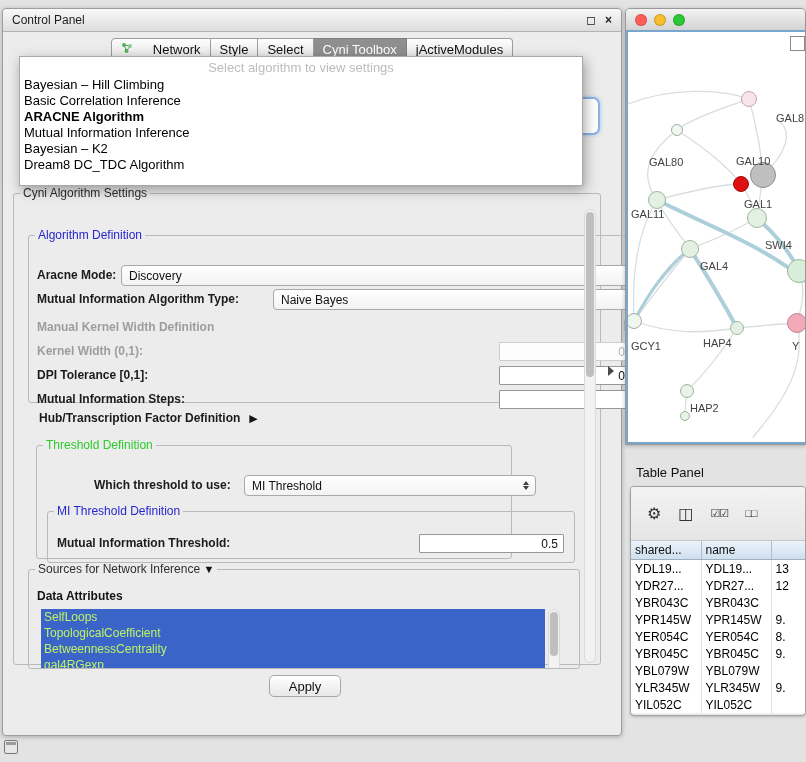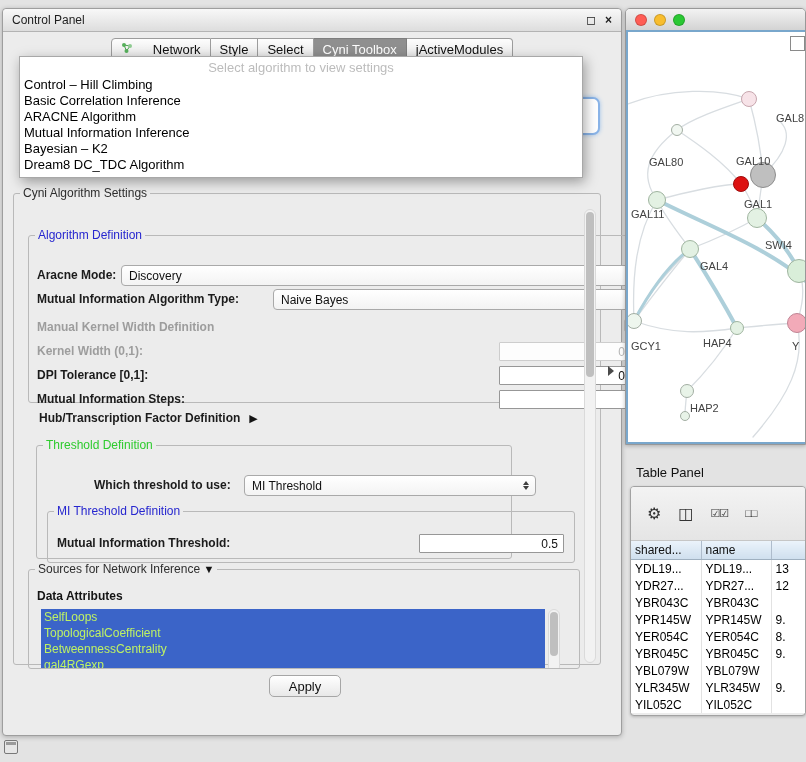--- a/index.html
+++ b/index.html
@@ -22,24 +22,24 @@
   .tab{font-size:13px;padding:3px 9px 4px;border:1px solid #9c9c9c;border-left-width:0;
       background:linear-gradient(#fdfdfd,#e4e4e4);color:#111;display:flex;align-items:center;gap:20px;white-space:nowrap;}
   .tab:first-child{border-left-width:1px;border-radius:4px 0 0 4px;}
   .tab:last-child{border-radius:0 4px 4px 0;}
   .cp-tabs .tab.active{background:#8f8f8f;color:#fff;border-color:#7e7e7e;}
   
   .combo-hint{position:absolute;left:566px;top:88px;width:27px;height:34px;background:#fff;
       border:2px solid #8ab4e8;box-shadow:0 0 4px #9fc3ea;border-radius:7px;z-index:3;}
   
   .algo-popup{position:absolute;left:16px;top:47px;width:562px;background:#fff;border:1px solid #a8a8a8;
-      box-shadow:2px 4px 12px rgba(0,0,0,.35);z-index:10;padding:2px 0 4px;}
+      box-shadow:2px 4px 12px rgba(0,0,0,.35);z-index:10;padding:2px 0 12px;}
   .algo-ph{text-align:center;color:#bcbcbc;font-size:13px;line-height:18px;}
   .algo-opt{font-size:13px;line-height:16px;padding:0 4px;color:#000;}
-  .algo-opt.sel{font-weight:normal;}
+  .algo-opt.sel{font-weight:bold;}
   
   .fs{position:absolute;border:1px solid #b9b9b9;border-radius:3px;margin:0;padding:0;box-sizing:border-box;background:transparent;}
   .fs legend{font-size:12px;margin-left:6px;padding:0 3px;line-height:12px;}
   .lg-plain{color:#2e2e2e;}
   .lg-blue{color:#2626cf;}
   .lg-green{color:#2ecb2e;}
   .fs-outer{left:10px;top:178px;width:588px;height:478px;}
   .fs-algo{left:14px;top:30px;width:624px;height:174px;}
   .fs-thresh{left:22px;top:240px;width:476px;height:120px;}
   .fs-mith{left:10px;top:54px;width:528px;height:58px;}
@@ -148,21 +148,21 @@
       <span class="tab">
         <span>jActiveModules</span>
       </span>
     </nav>
 
   <div class="combo-hint"></div>
 
   <div class="algo-popup">
     <div class="algo-ph">Select algorithm to view settings</div>
     <div id="algoOptions">
-        <div class="algo-opt">Control – Hill Climbing</div>
+        <div class="algo-opt">Bayesian – Hill Climbing</div>
         <div class="algo-opt">Basic Correlation Inference</div>
         <div class="algo-opt sel">ARACNE Algorithm</div>
         <div class="algo-opt">Mutual Information Inference</div>
         <div class="algo-opt">Bayesian – K2</div>
         <div class="algo-opt">Dream8 DC_TDC Algorithm</div>
       </div>
   </div>
 
   <fieldset class="fs fs-outer">
     <legend class="lg-plain">Cyni Algorithm Settings</legend>

